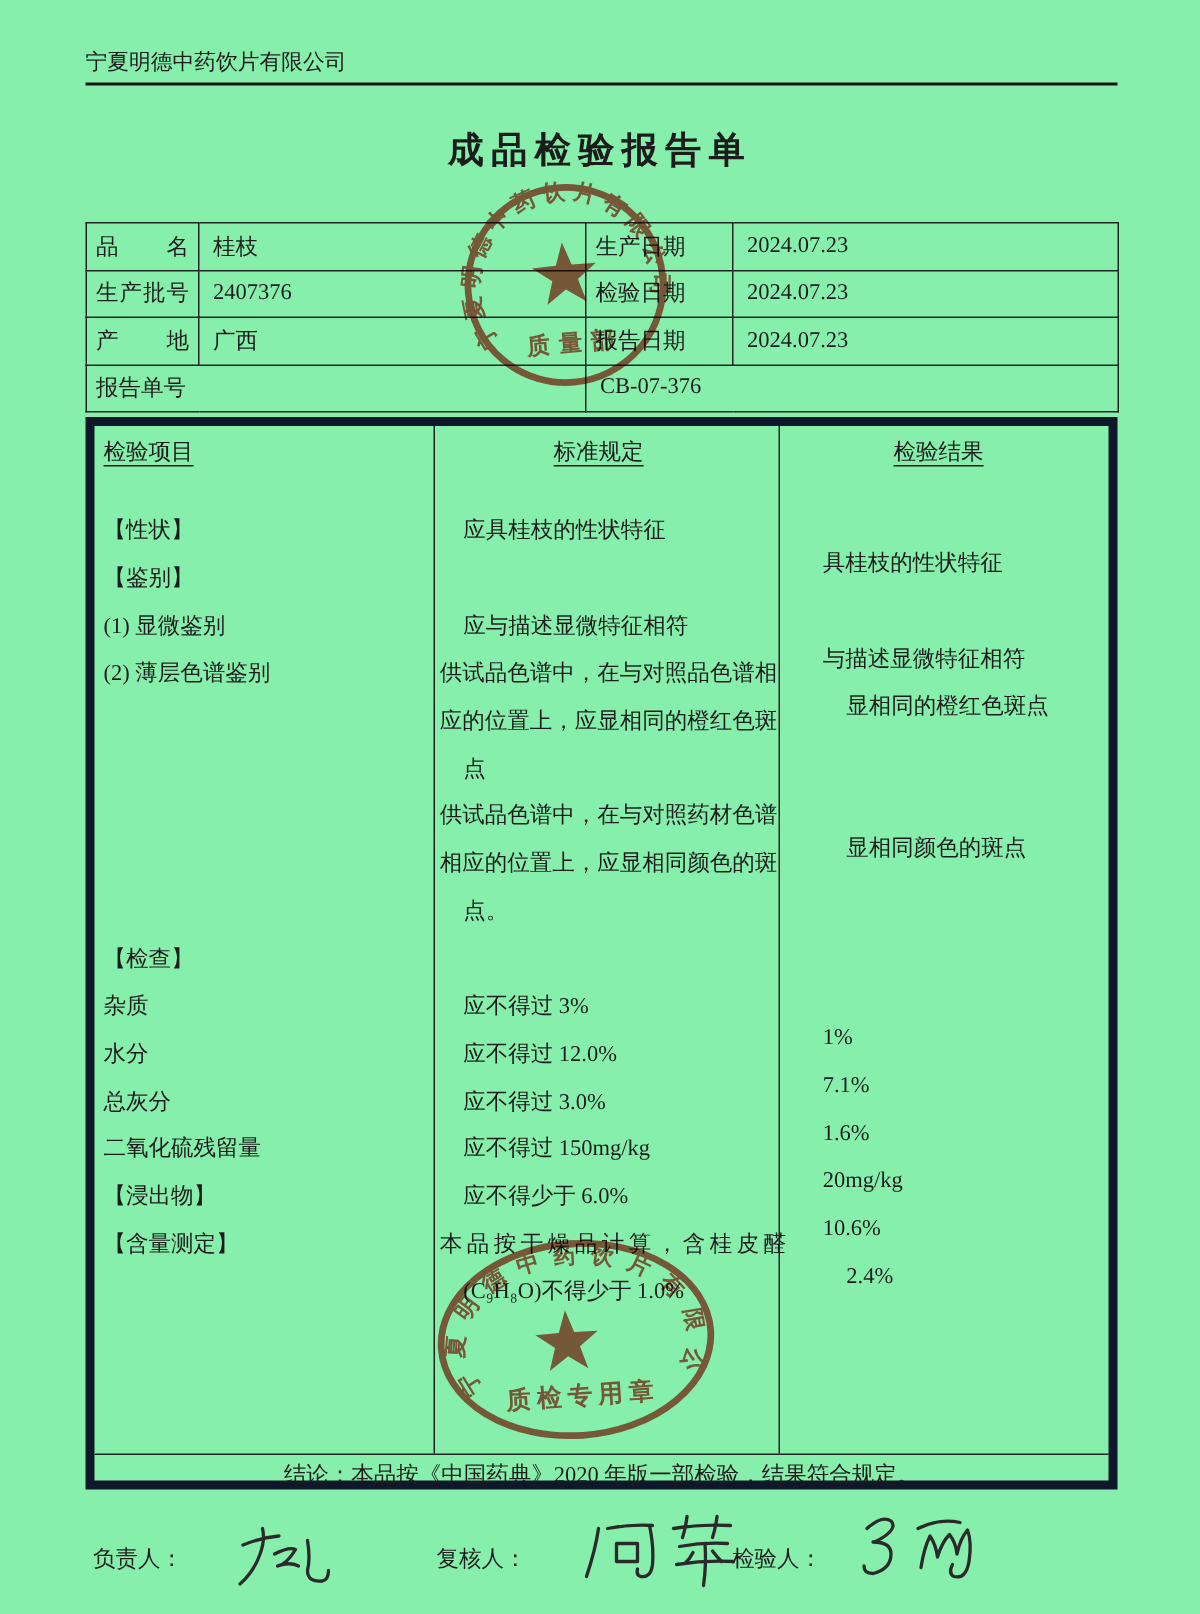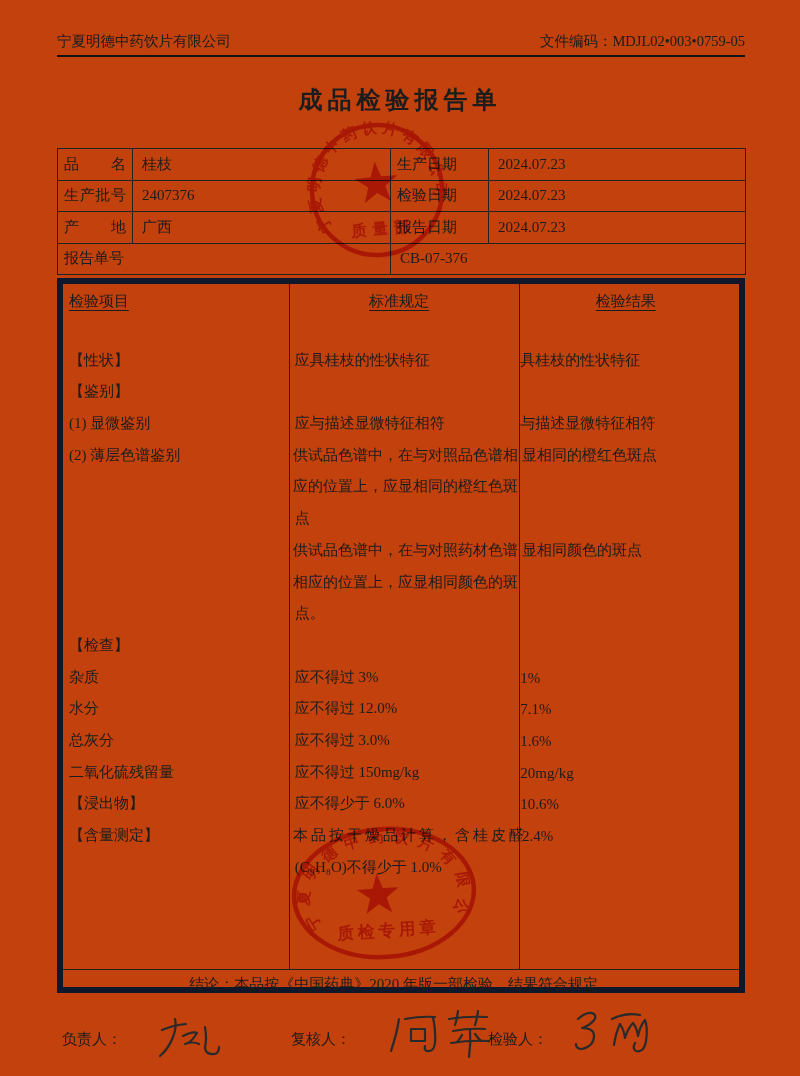--- a/index.html
+++ b/index.html
@@ -1,18 +1,18 @@
 <!DOCTYPE html>
 <html><head>
 <meta charset="utf-8">
 <style>
   * { margin:0; padding:0; box-sizing:border-box; }
   html,body { background:#9a9a9a; }
   .page {
-    position:relative; width:800px; height:1076px; background:#c2410c;
+    position:relative; width:800px; height:1076px; background:#86efac;
     font-family:"Liberation Serif","DejaVu Serif",serif; color:#1c1c1c; overflow:hidden;
   }
   
   .doc-header { position:absolute; top:32px; left:57px; width:688px;
     display:flex; justify-content:space-between; font-size:14.5px; }
   .rule { position:absolute; top:55px; left:57px; width:688px; height:2px; background:#141414; }
   .title { position:absolute; top:84px; left:0; right:0; text-align:center;
     font-size:24px; font-weight:bold; letter-spacing:5px; }
   
   table.info { position:absolute; top:148px; left:57px; width:688px;
@@ -24,21 +24,21 @@
   .insp { position:absolute; top:278px; left:57px; width:688px; height:715px;
     border:6px solid #0f172a; font-size:15px; }
   .col-line { position:absolute; top:0; height:685px; width:0; border-left:1px solid #222; }
   .l1 { left:226px; } .l2 { left:456px; }
   .insp-head { display:flex; padding-top:8px; }
   .insp-head span { text-decoration:underline; text-underline-offset:4px; }
   .insp-head .h1 { width:226px; padding-left:6px; }
   .insp-head .h2 { width:230px; text-align:center; }
   .insp-head .h3 { width:230px; text-align:center; }
   .lines { position:absolute; top:54px; left:0; right:0; }
-  .line { display:flex; height:31.7px; align-items:flex-end; white-space:nowrap; }
+  .line { display:flex; height:31.7px; align-items:center; white-space:nowrap;gap:42px; }
   .line .c1 { width:226px; padding-left:6px; }
   .line .c2 { width:230px; padding-left:9px; }
   .line .c3 { width:230px; padding-left:8px;margin-top:44px; }
   .lines .line:nth-child(16) .c2 { letter-spacing:3px; }
   .conclusion { position:absolute; left:0; right:0; top:685px; height:29px;
     border-top:1px solid #222; text-align:center; line-height:29px; }
   .bold { font-weight:normal; }
   
   .stamp { position:absolute; mix-blend-mode:multiply; opacity:.88; }
   .stamp-top { left:297px; top:110px; width:160px; height:160px; transform:rotate(-5deg); }
@@ -56,21 +56,20 @@
   .sg2 { left:328px; top:-10px; }
   .sg3 { left:515px; top:-12px; }
 </style>
 </head>
 <body>
 
 <div class="page">
 
   <div class="doc-header">
     <span>宁夏明德中药饮片有限公司</span>
-    <span>文件编码：MDJL02•003•0759-05</span>
   </div>
   <div class="rule"></div>
   <div class="title">成品检验报告单</div>
 
   <table class="info">
     <colgroup>
         <col style="width:75px">
         <col style="width:258px">
         <col style="width:98px">
         <col style="width:257px">

